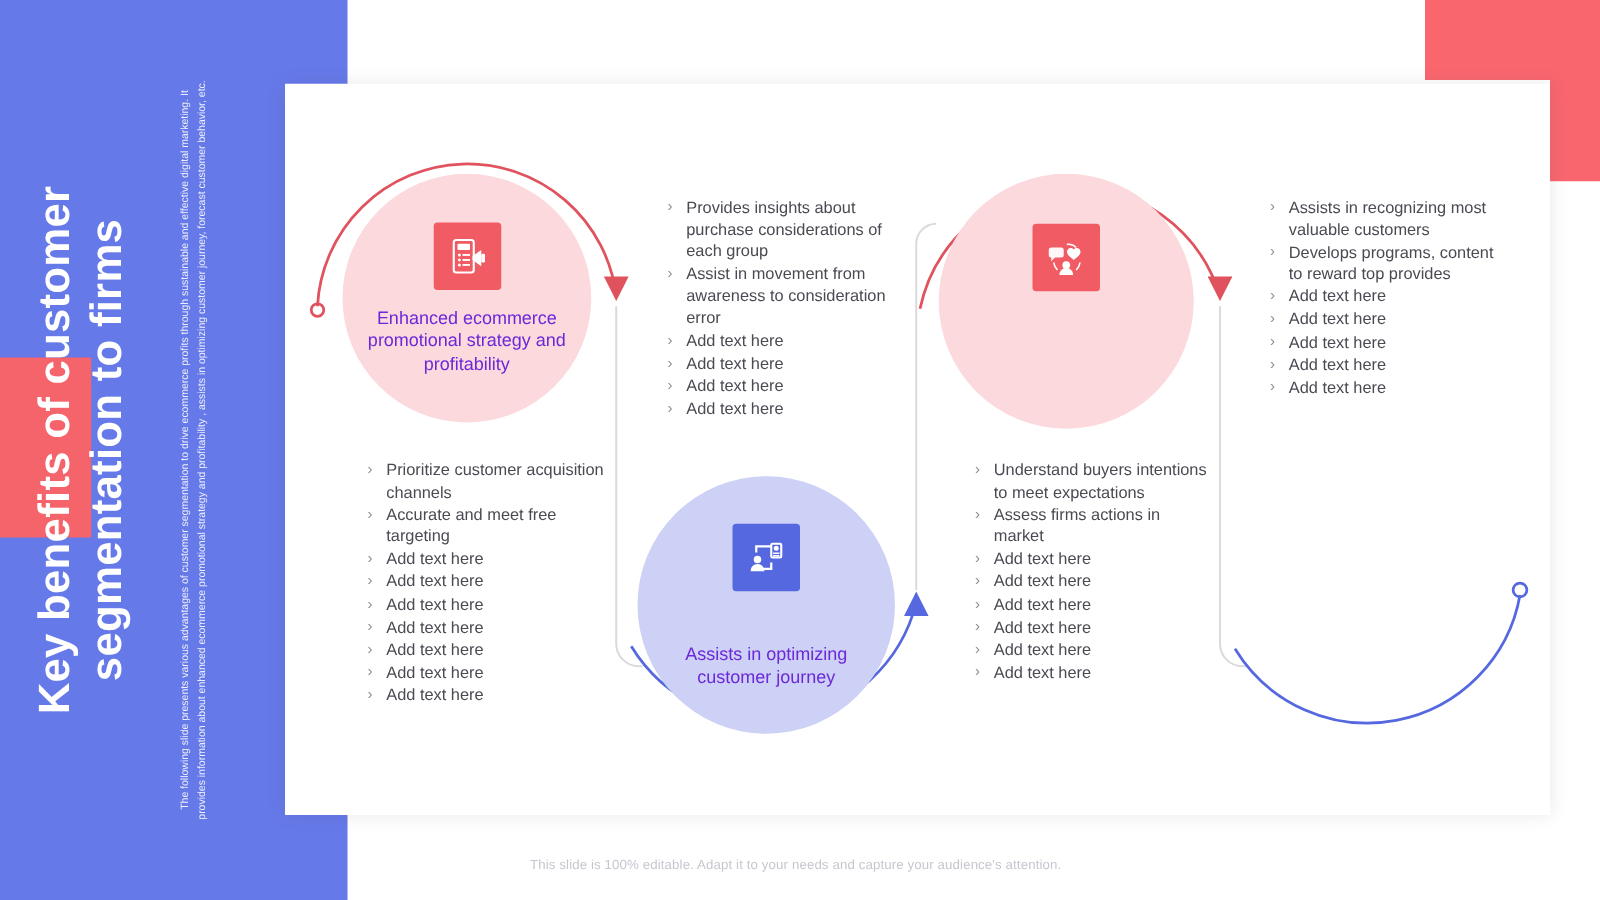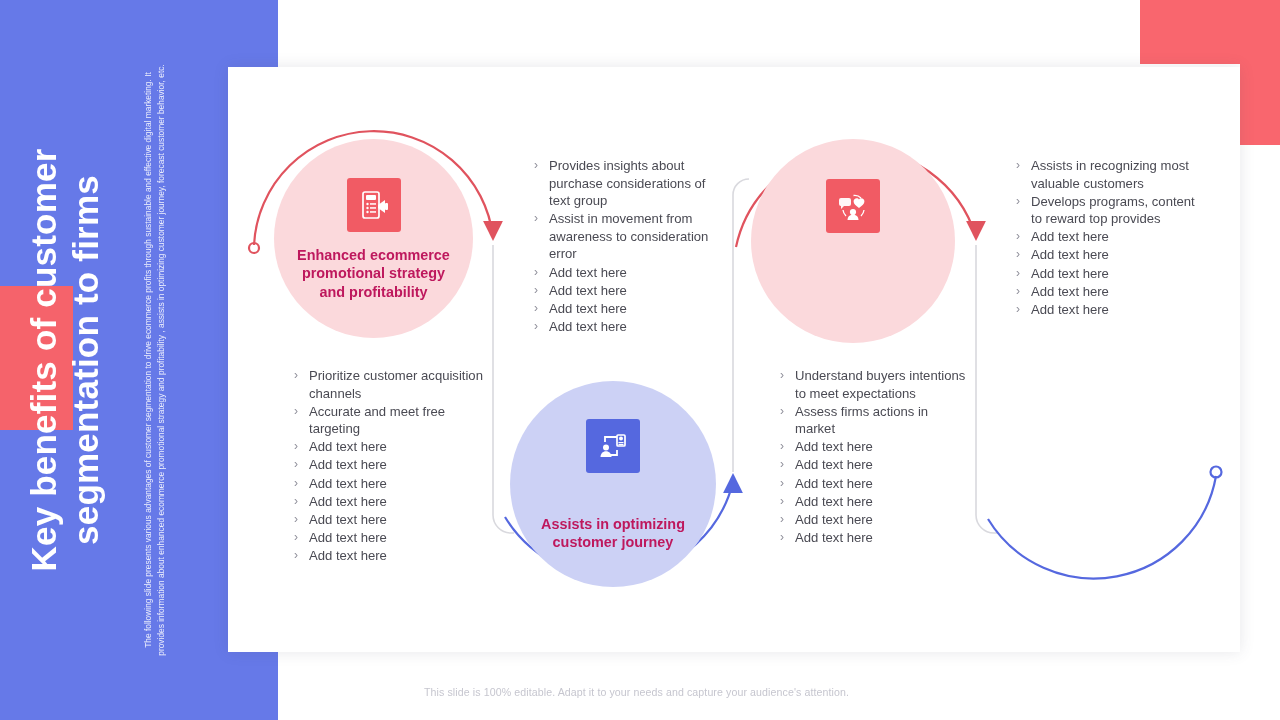--- a/index.html
+++ b/index.html
@@ -86,21 +86,21 @@
   .bubble.pink{background:#fbd9dc;}
   .bubble.blue{background:#ccd1f5;}
   .bubble .tile{
     width:54px;height:54px;border-radius:3px;
     display:flex;align-items:center;justify-content:center;
   }
   .bubble.pink .tile{background:#f15b64;}
   .bubble.blue .tile{background:#5568df;}
   .bubble .blabel{
     margin-top:14px;
-    font-size:14.4px;font-weight:bold;color:#be185d;line-height:1.28;
+    font-size:14.4px;font-weight:normal;color:#6d28d9;line-height:1.28;
     padding:0 16px;
   }
 
   #bub1{left:274px;top:139px;width:199px;height:199px;padding-top:39px;box-sizing:border-box;}
   #bub2{left:751px;top:139px;width:204px;height:204px;padding-top:40px;box-sizing:border-box;}
   #bub3{left:510px;top:381px;width:206px;height:206px;padding-top:38px;box-sizing:border-box;gap:28px;}
   #bub4{left:993px;top:381px;width:203px;height:203px;padding-top:38px;box-sizing:border-box;}
 
   
   .blist{position:absolute;}
@@ -246,21 +246,21 @@
       </svg>
     </div>
     <div class="blabel">Assists in optimizing customer journey</div>
   </div>
 
 
   <div class="blist" id="list1">
     <ul>
         <li>
           <span class="chev">›</span>
-          <span class="btxt">Provides insights about purchase considerations of text group</span>
+          <span class="btxt">Provides insights about purchase considerations of each group</span>
         </li>
         <li>
           <span class="chev">›</span>
           <span class="btxt">Assist in movement from awareness to consideration error</span>
         </li>
         <li>
           <span class="chev">›</span>
           <span class="btxt">Add text here</span>
         </li>
         <li>

